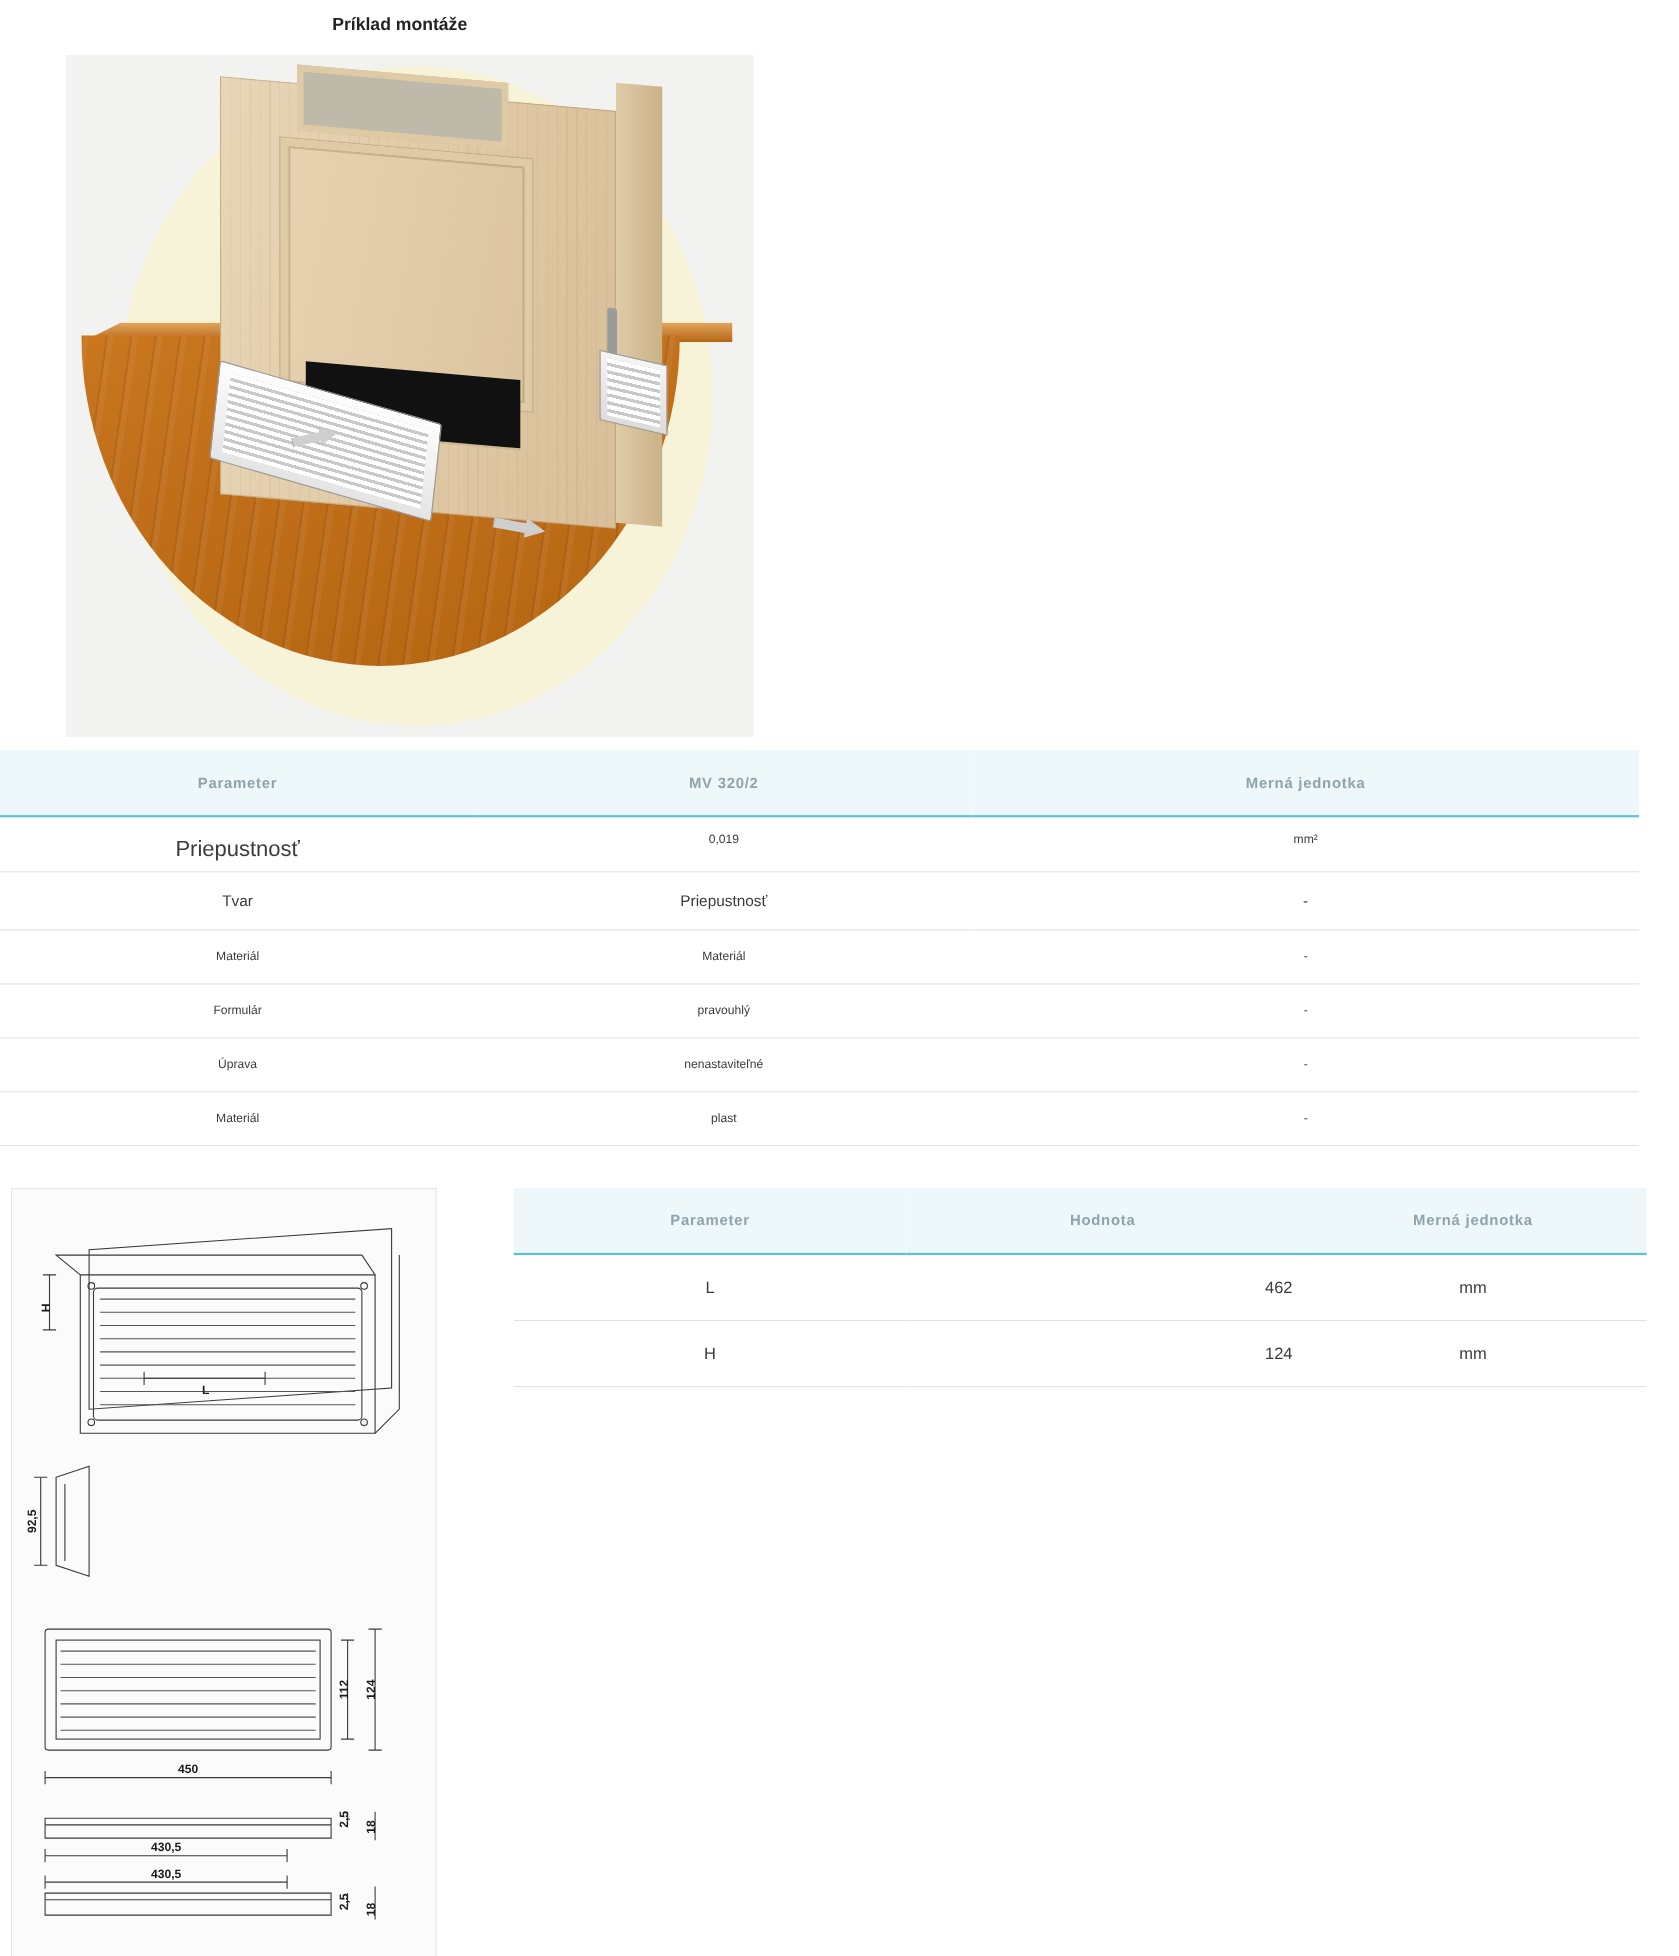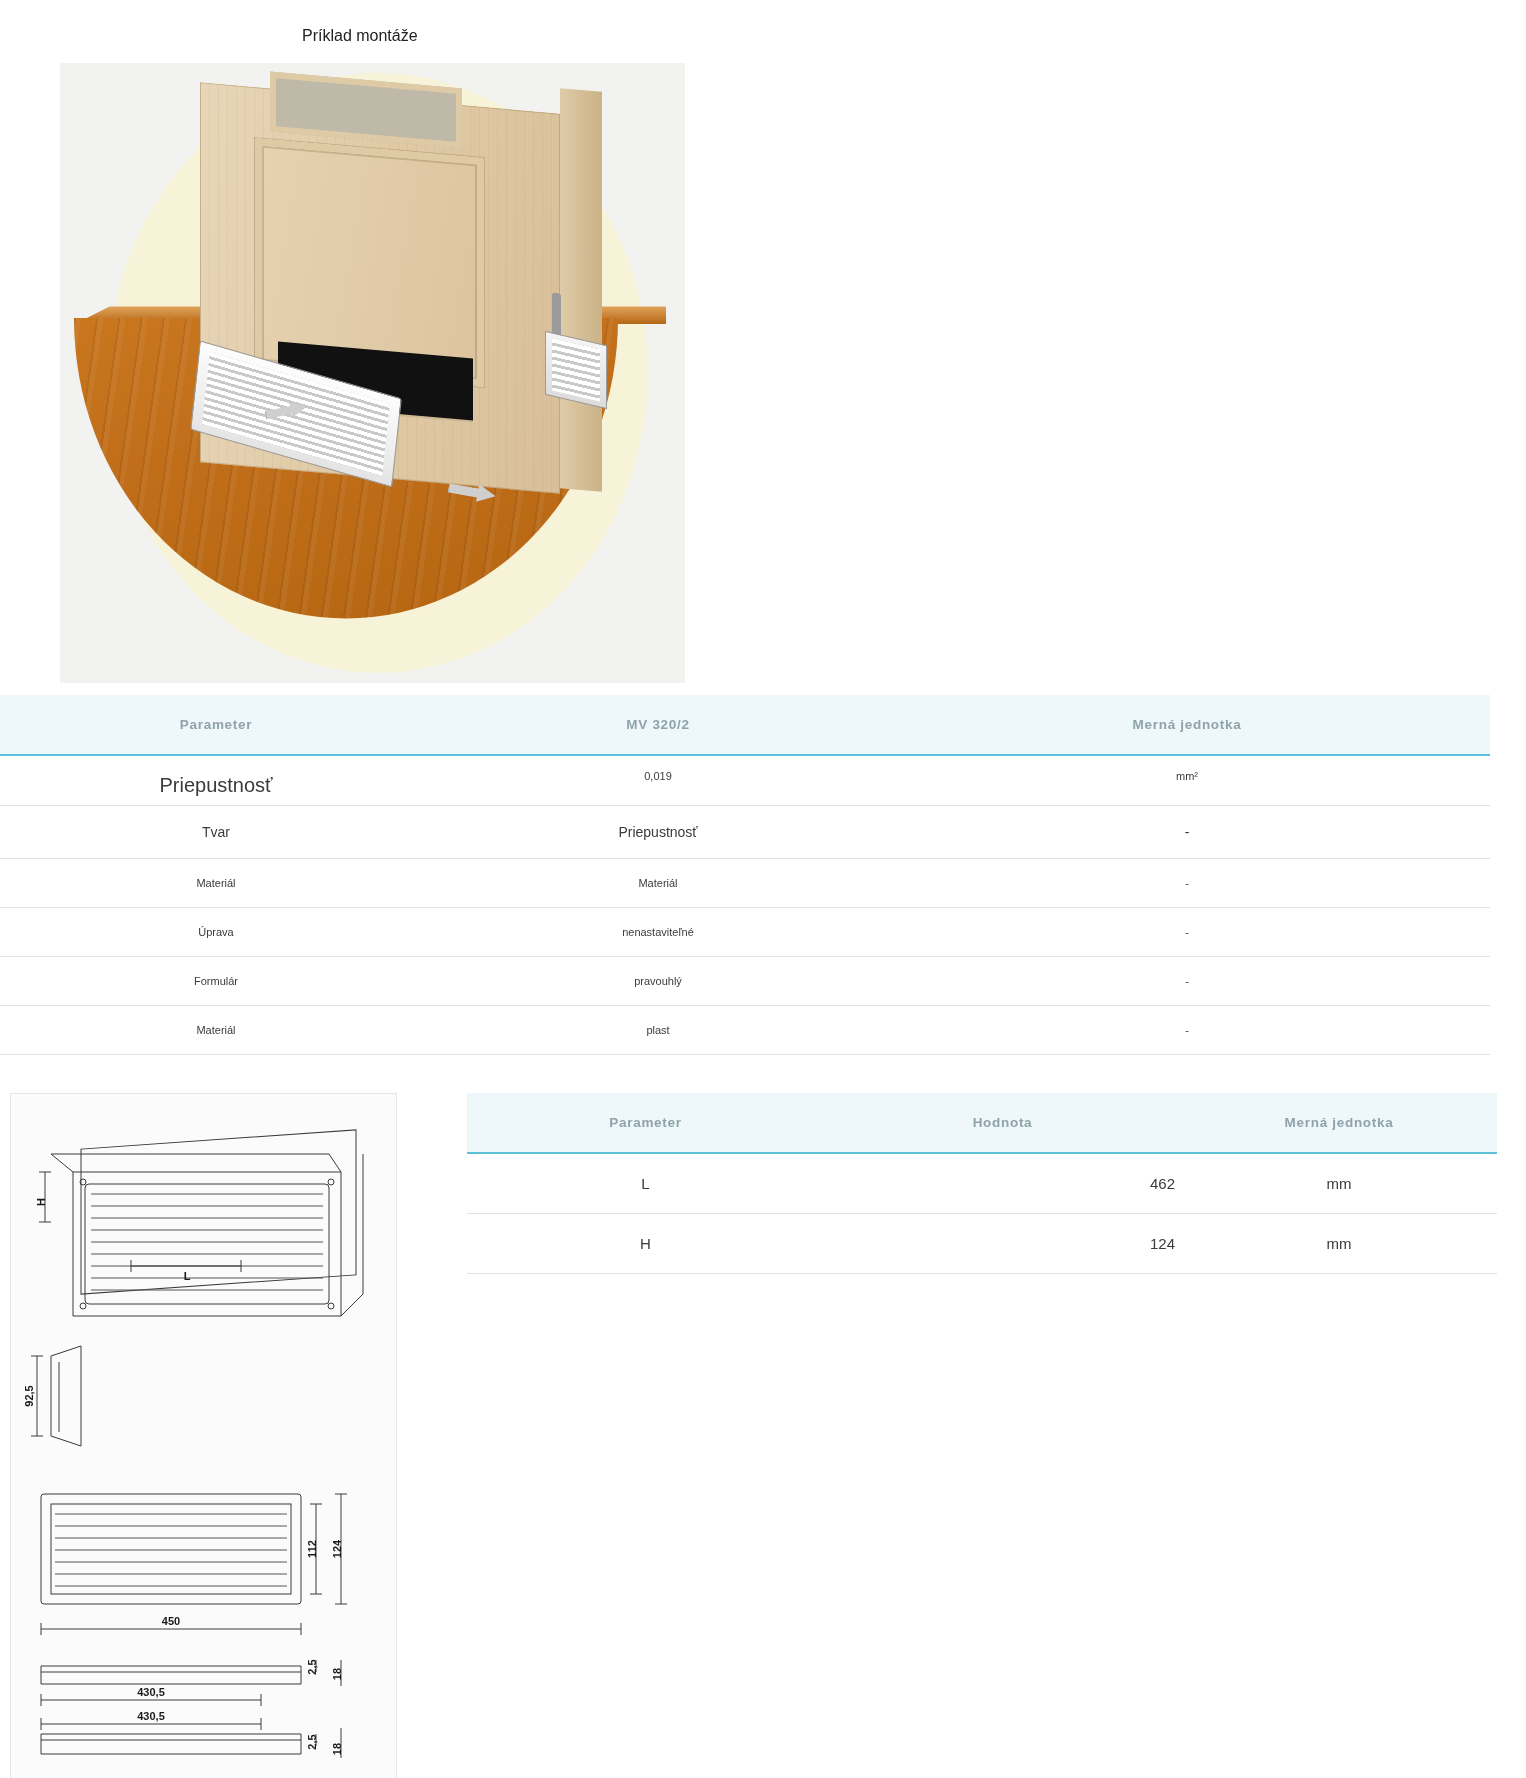--- a/index.html
+++ b/index.html
@@ -14,25 +14,24 @@
     -webkit-font-smoothing: antialiased;
   }
   .page {
     position: relative;
     width: 1526px;
   }
 
   
   .install-title {
     font-size: 16px;
-    font-weight: normal;
+    font-weight: bold;
     color: #222222;
     padding: 12px 0 0 302px;
     line-height: 1.4;
-    margin-top: 13px;
   }
   .install-figure {
     margin-top: 16px;
     margin-left: 60px;
     width: 625px;
     height: 620px;
     background: #f2f2f0;
     position: relative;
     overflow: hidden;
   }
@@ -310,27 +309,27 @@
         <td>Tvar</td>
         <td>Priepustnosť</td>
         <td>-</td>
       </tr>
       <tr>
         <td>Materiál</td>
         <td>Materiál</td>
         <td>-</td>
       </tr>
       <tr>
+        <td>Formulár</td>
+        <td>pravouhlý</td>
+        <td>-</td>
+      </tr>
+      <tr>
         <td>Úprava</td>
         <td>nenastaviteľné</td>
-        <td>-</td>
-      </tr>
-      <tr>
-        <td>Formulár</td>
-        <td>pravouhlý</td>
         <td>-</td>
       </tr>
       <tr>
         <td>Materiál</td>
         <td>plast</td>
         <td>-</td>
       </tr>
     </tbody>
   </table>
 

